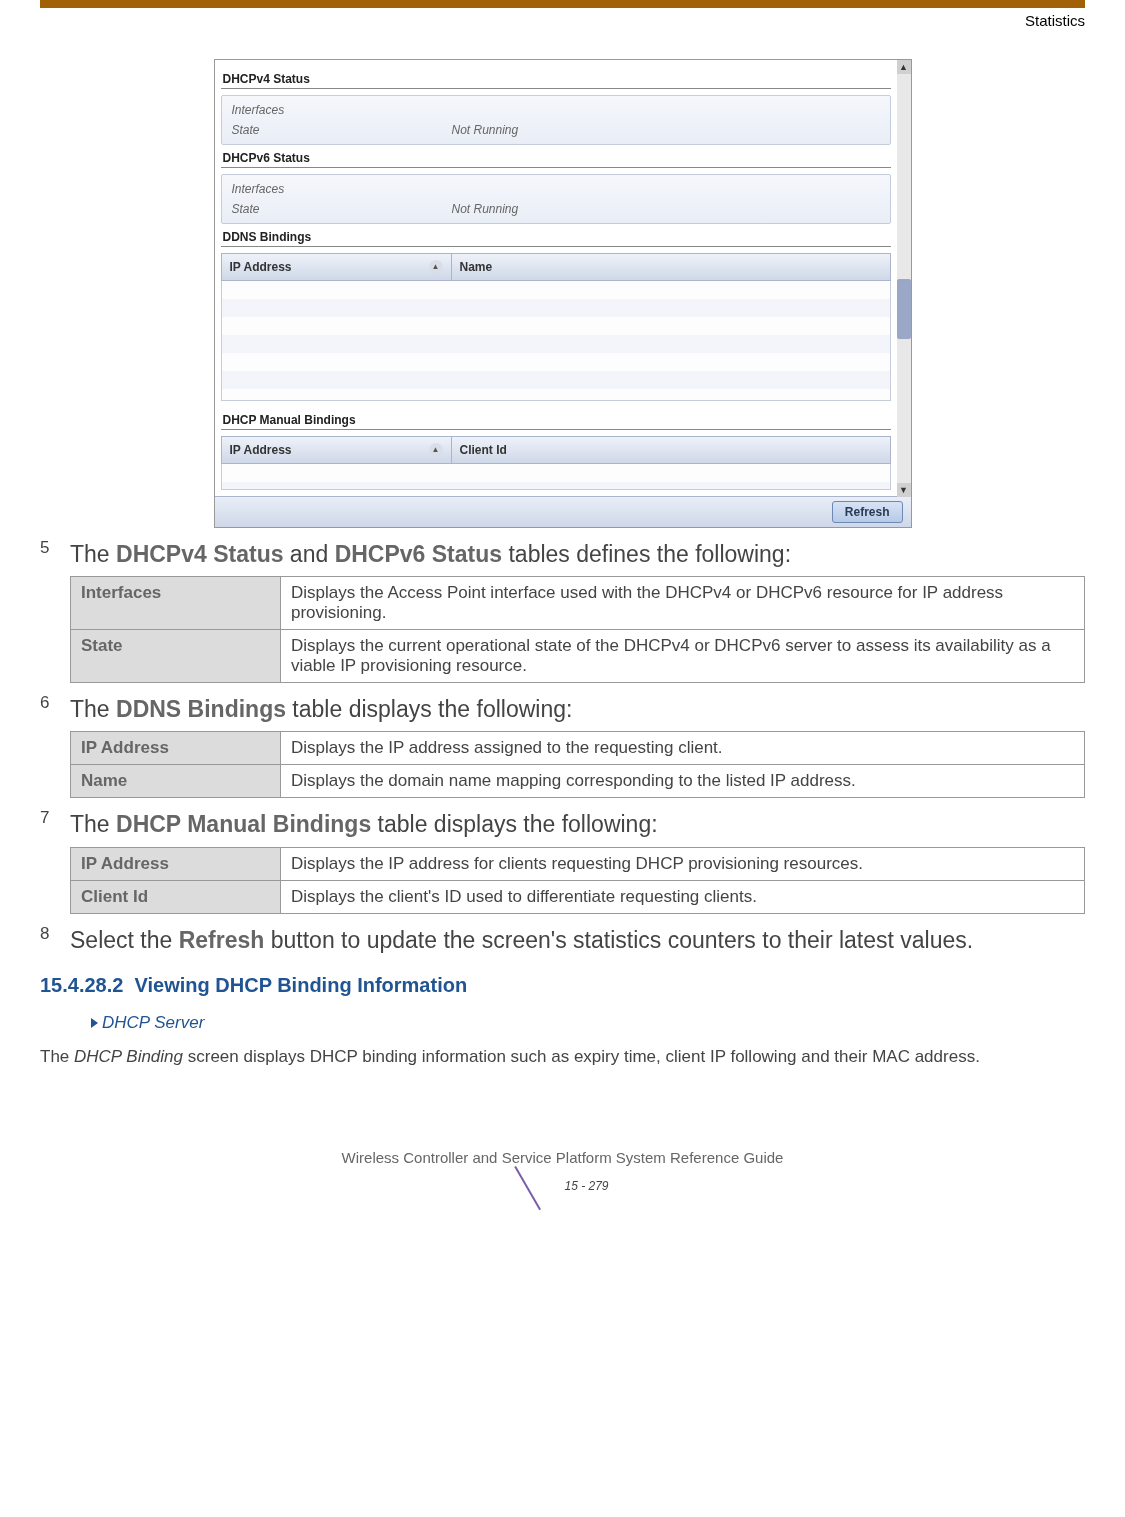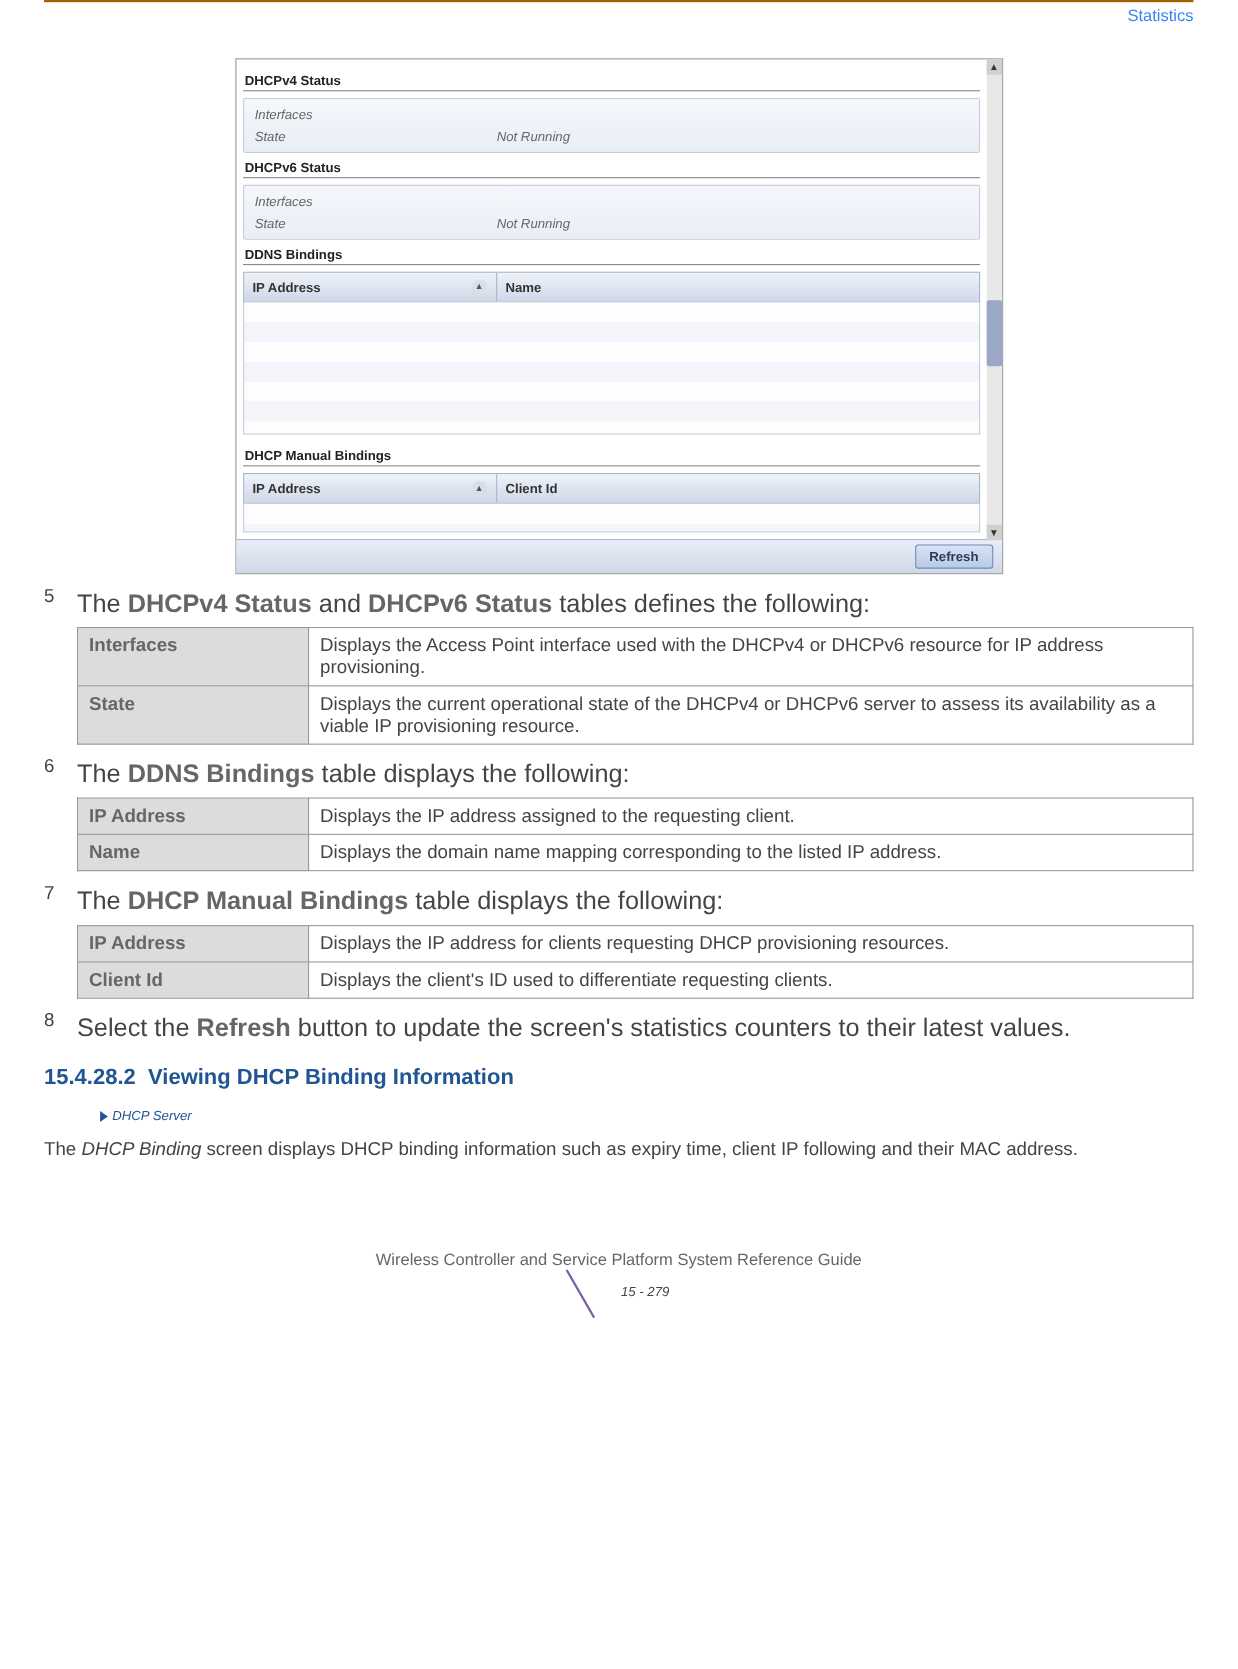--- a/index.html
+++ b/index.html
@@ -11,25 +11,25 @@
     color: #333;
     background: #fff;
     width: 1125px;
   }
   .page {
     width: 1125px;
     position: relative;
     padding: 0 40px 20px 40px;
   }
   .top-header {
-    border-top: 2px solid #a16207;
+    border-top: 8px solid #a16207;
     padding-top: 4px;
     text-align: right;
     font-size: 15px;
-    color: #3b82f6;
+    color: #000000;
     margin-bottom: 30px;
   }
   .screenshot-wrap {
     margin: 0 auto;
     width: 698px;
     background: #fff;
     border: 1px solid #999;
     font-family: Arial, sans-serif;
     font-size: 12px;
     color: #333;
@@ -136,21 +136,21 @@
   table.def td.v { color: #444; }
   .section-head {
     font-size: 20px;
     font-weight: bold;
     color: #205493;
     margin: 18px 0 16px;
   }
   .breadcrumb {
     color: #205493;
     font-style: italic;
-    font-size: 12px;
+    font-size: 17px;
     margin: 2px 0 12px 14px;
     padding-left: 37px;
   }
   .breadcrumb .arrow {
     display: inline-block;
     width: 0; height: 0;
     border-top: 5px solid transparent;
     border-bottom: 5px solid transparent;
     border-left: 7px solid #205493;
     margin-right: 4px;

